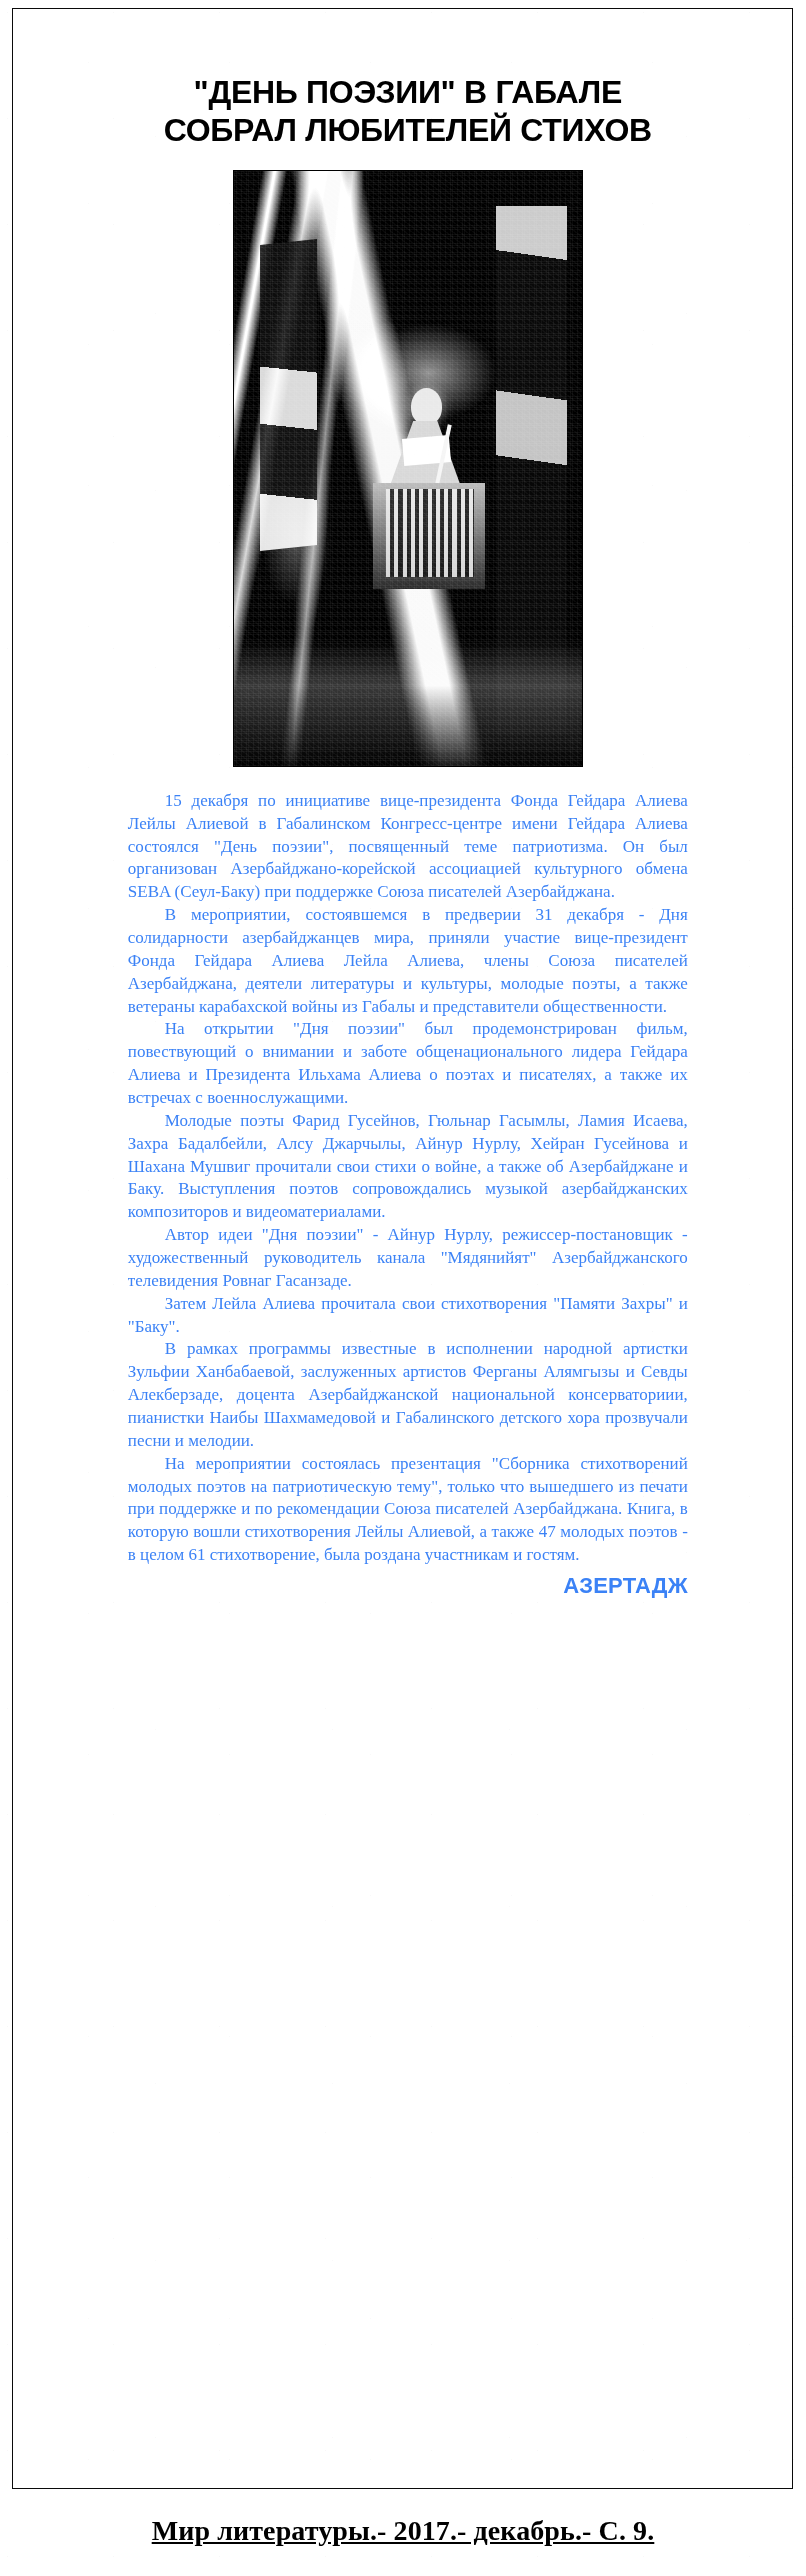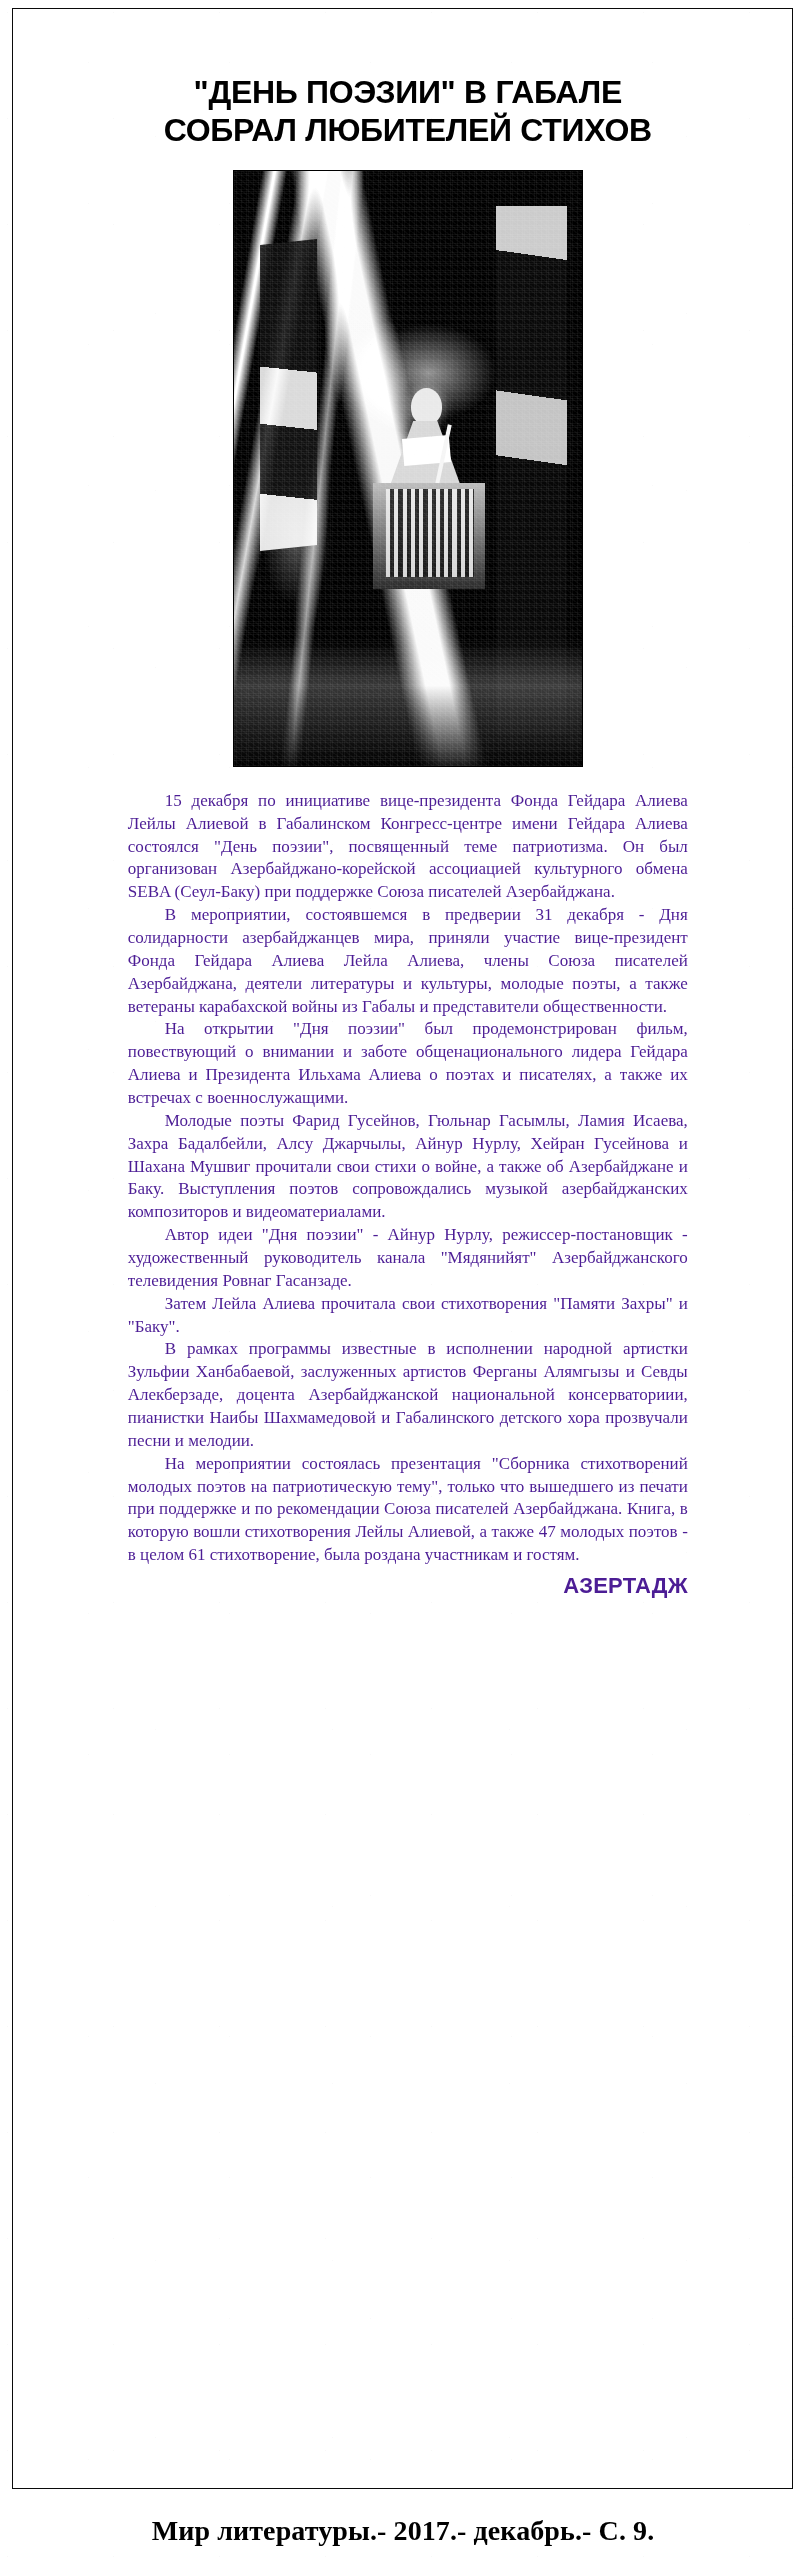--- a/index.html
+++ b/index.html
@@ -168,21 +168,21 @@
     height: 124px;
     background: linear-gradient(180deg, rgba(255,255,255,0.0), rgba(255,255,255,0.22) 35%, rgba(0,0,0,0.9));
   }
 
   .article {
     font-family: "Liberation Serif", serif;
     font-size: 17px;
     line-height: 1.345;
     text-align: justify;
     text-justify: inter-word;
-    color: #4c1d95;
+    color: #3b82f6;
     margin-top: 23px;
   }
   .article p {
     margin: 0;
     text-indent: 37px;
   }
   .article p.first {
     text-indent: 37px;
   }
   .signature {
@@ -197,20 +197,21 @@
     position: absolute;
     left: 0;
     right: 0;
     top: 2515px;
     text-align: center;
     font-family: "Liberation Serif", serif;
     font-weight: bold;
     font-size: 28px;
     color: #000;
     letter-spacing: 0.1px;
+    text-decoration: underline;
   }
   
   .speckle {
     position: absolute;
     inset: 0;
     pointer-events: none;
     background-image:
       radial-gradient(circle at 7% 12%, rgba(0,0,0,0.05) 0 0.6px, rgba(0,0,0,0) 0.6px),
       radial-gradient(circle at 63% 44%, rgba(0,0,0,0.04) 0 0.6px, rgba(0,0,0,0) 0.6px),
       radial-gradient(circle at 88% 77%, rgba(0,0,0,0.04) 0 0.6px, rgba(0,0,0,0) 0.6px);

